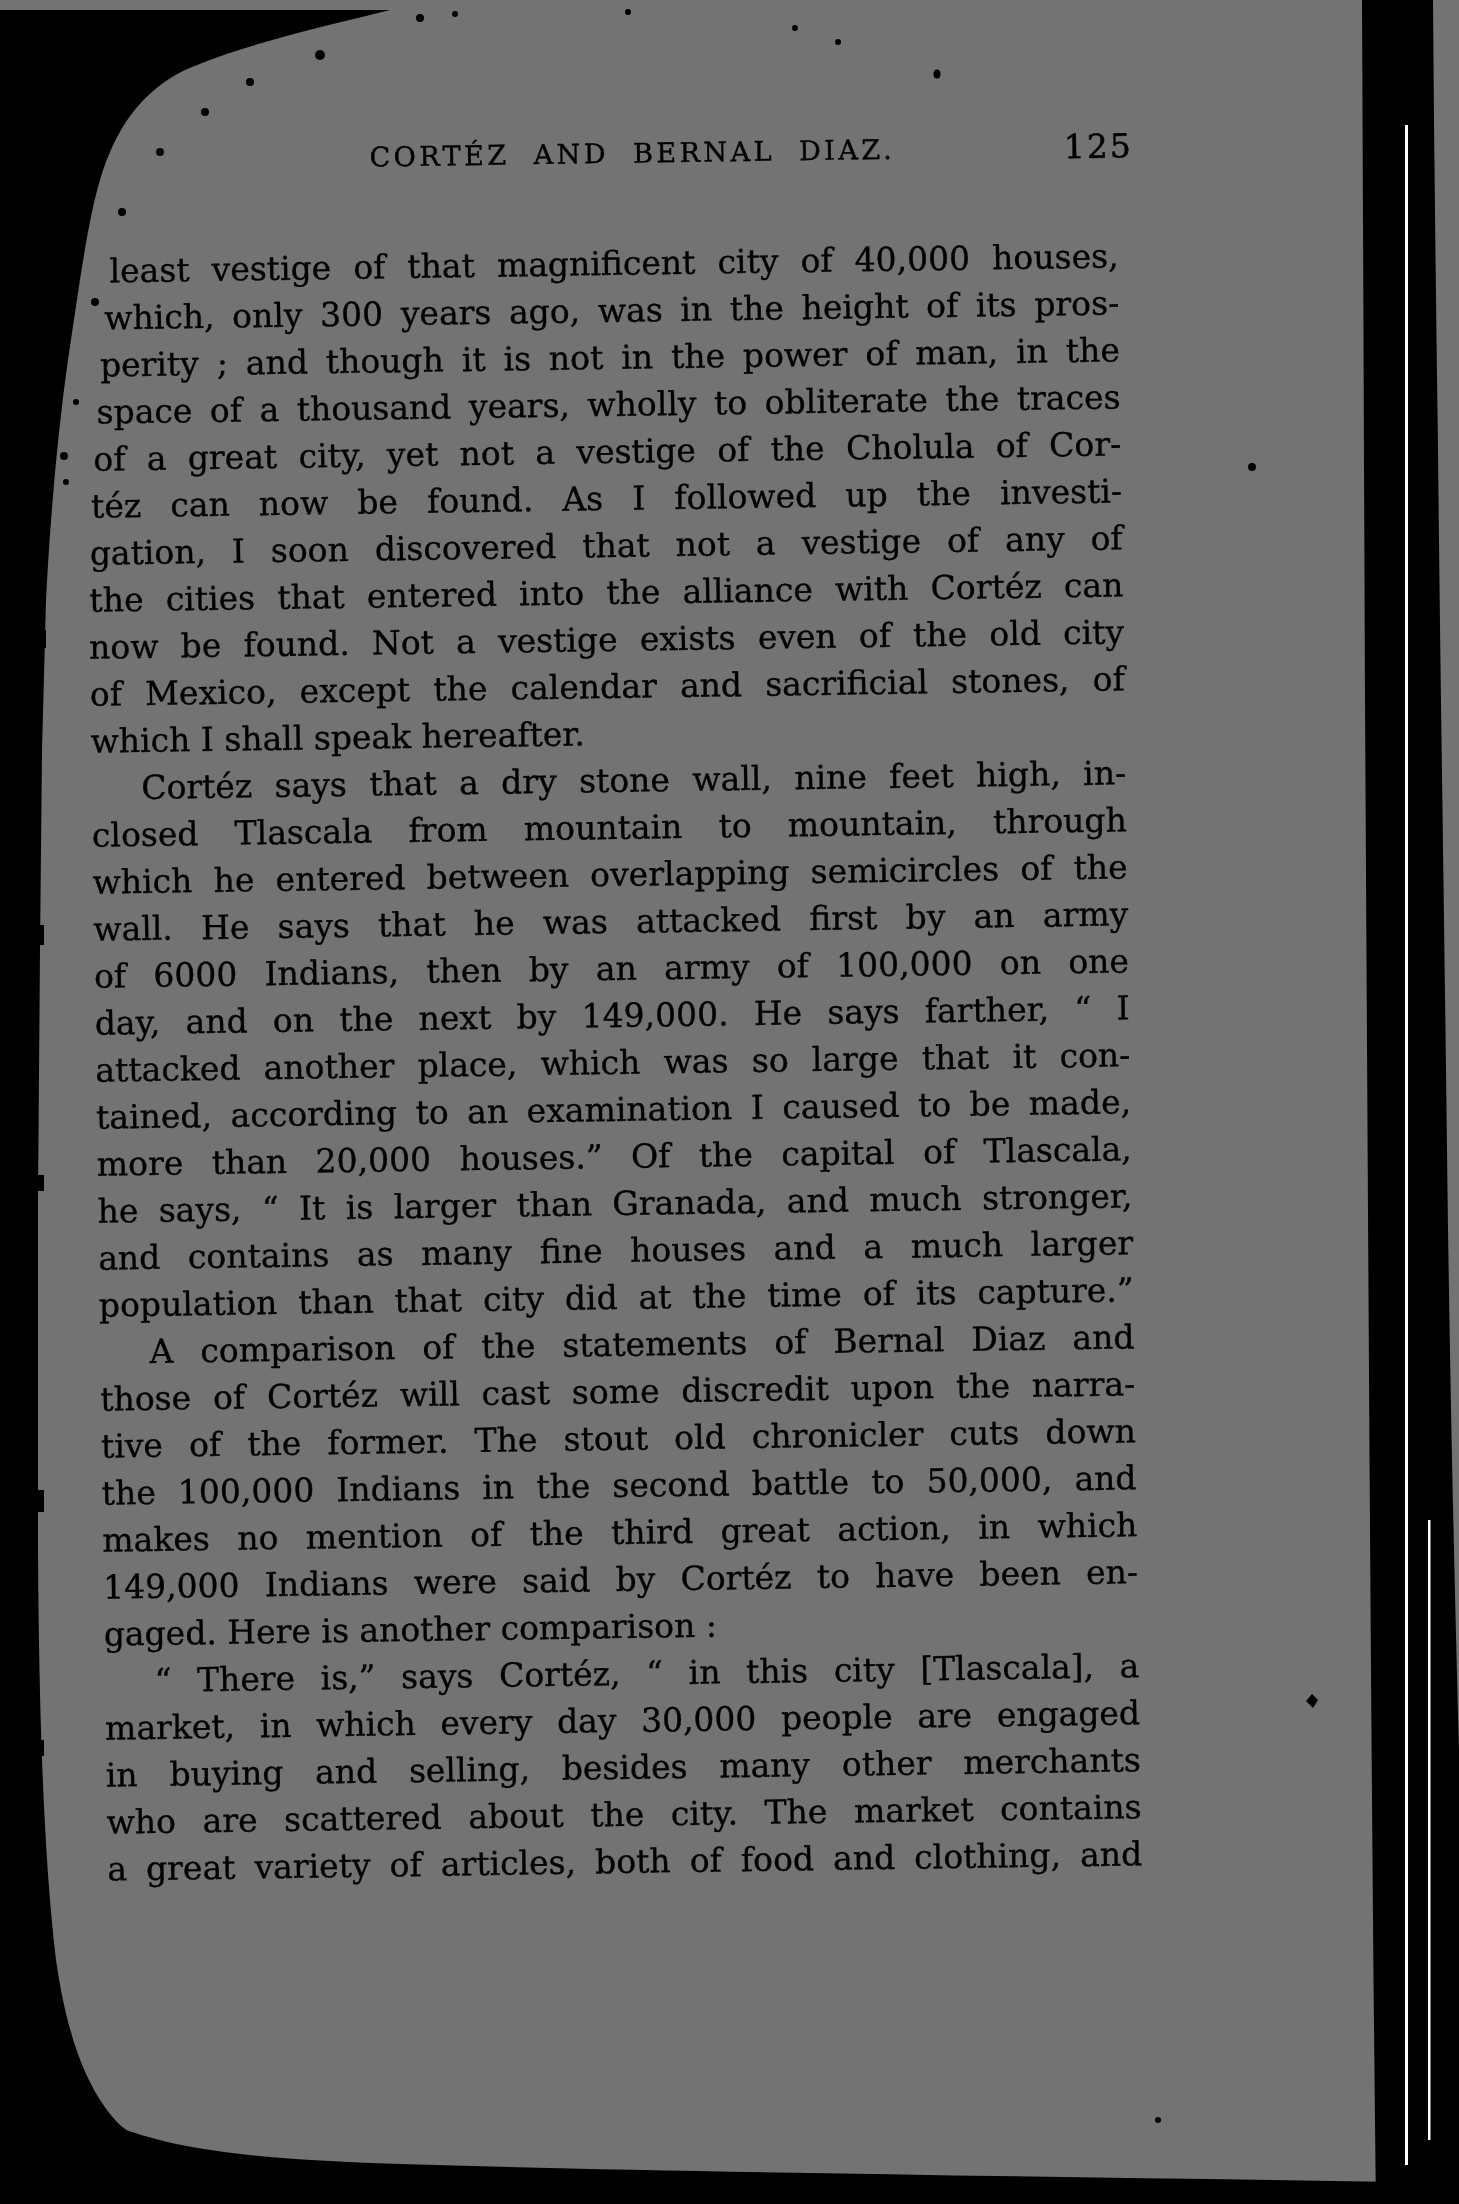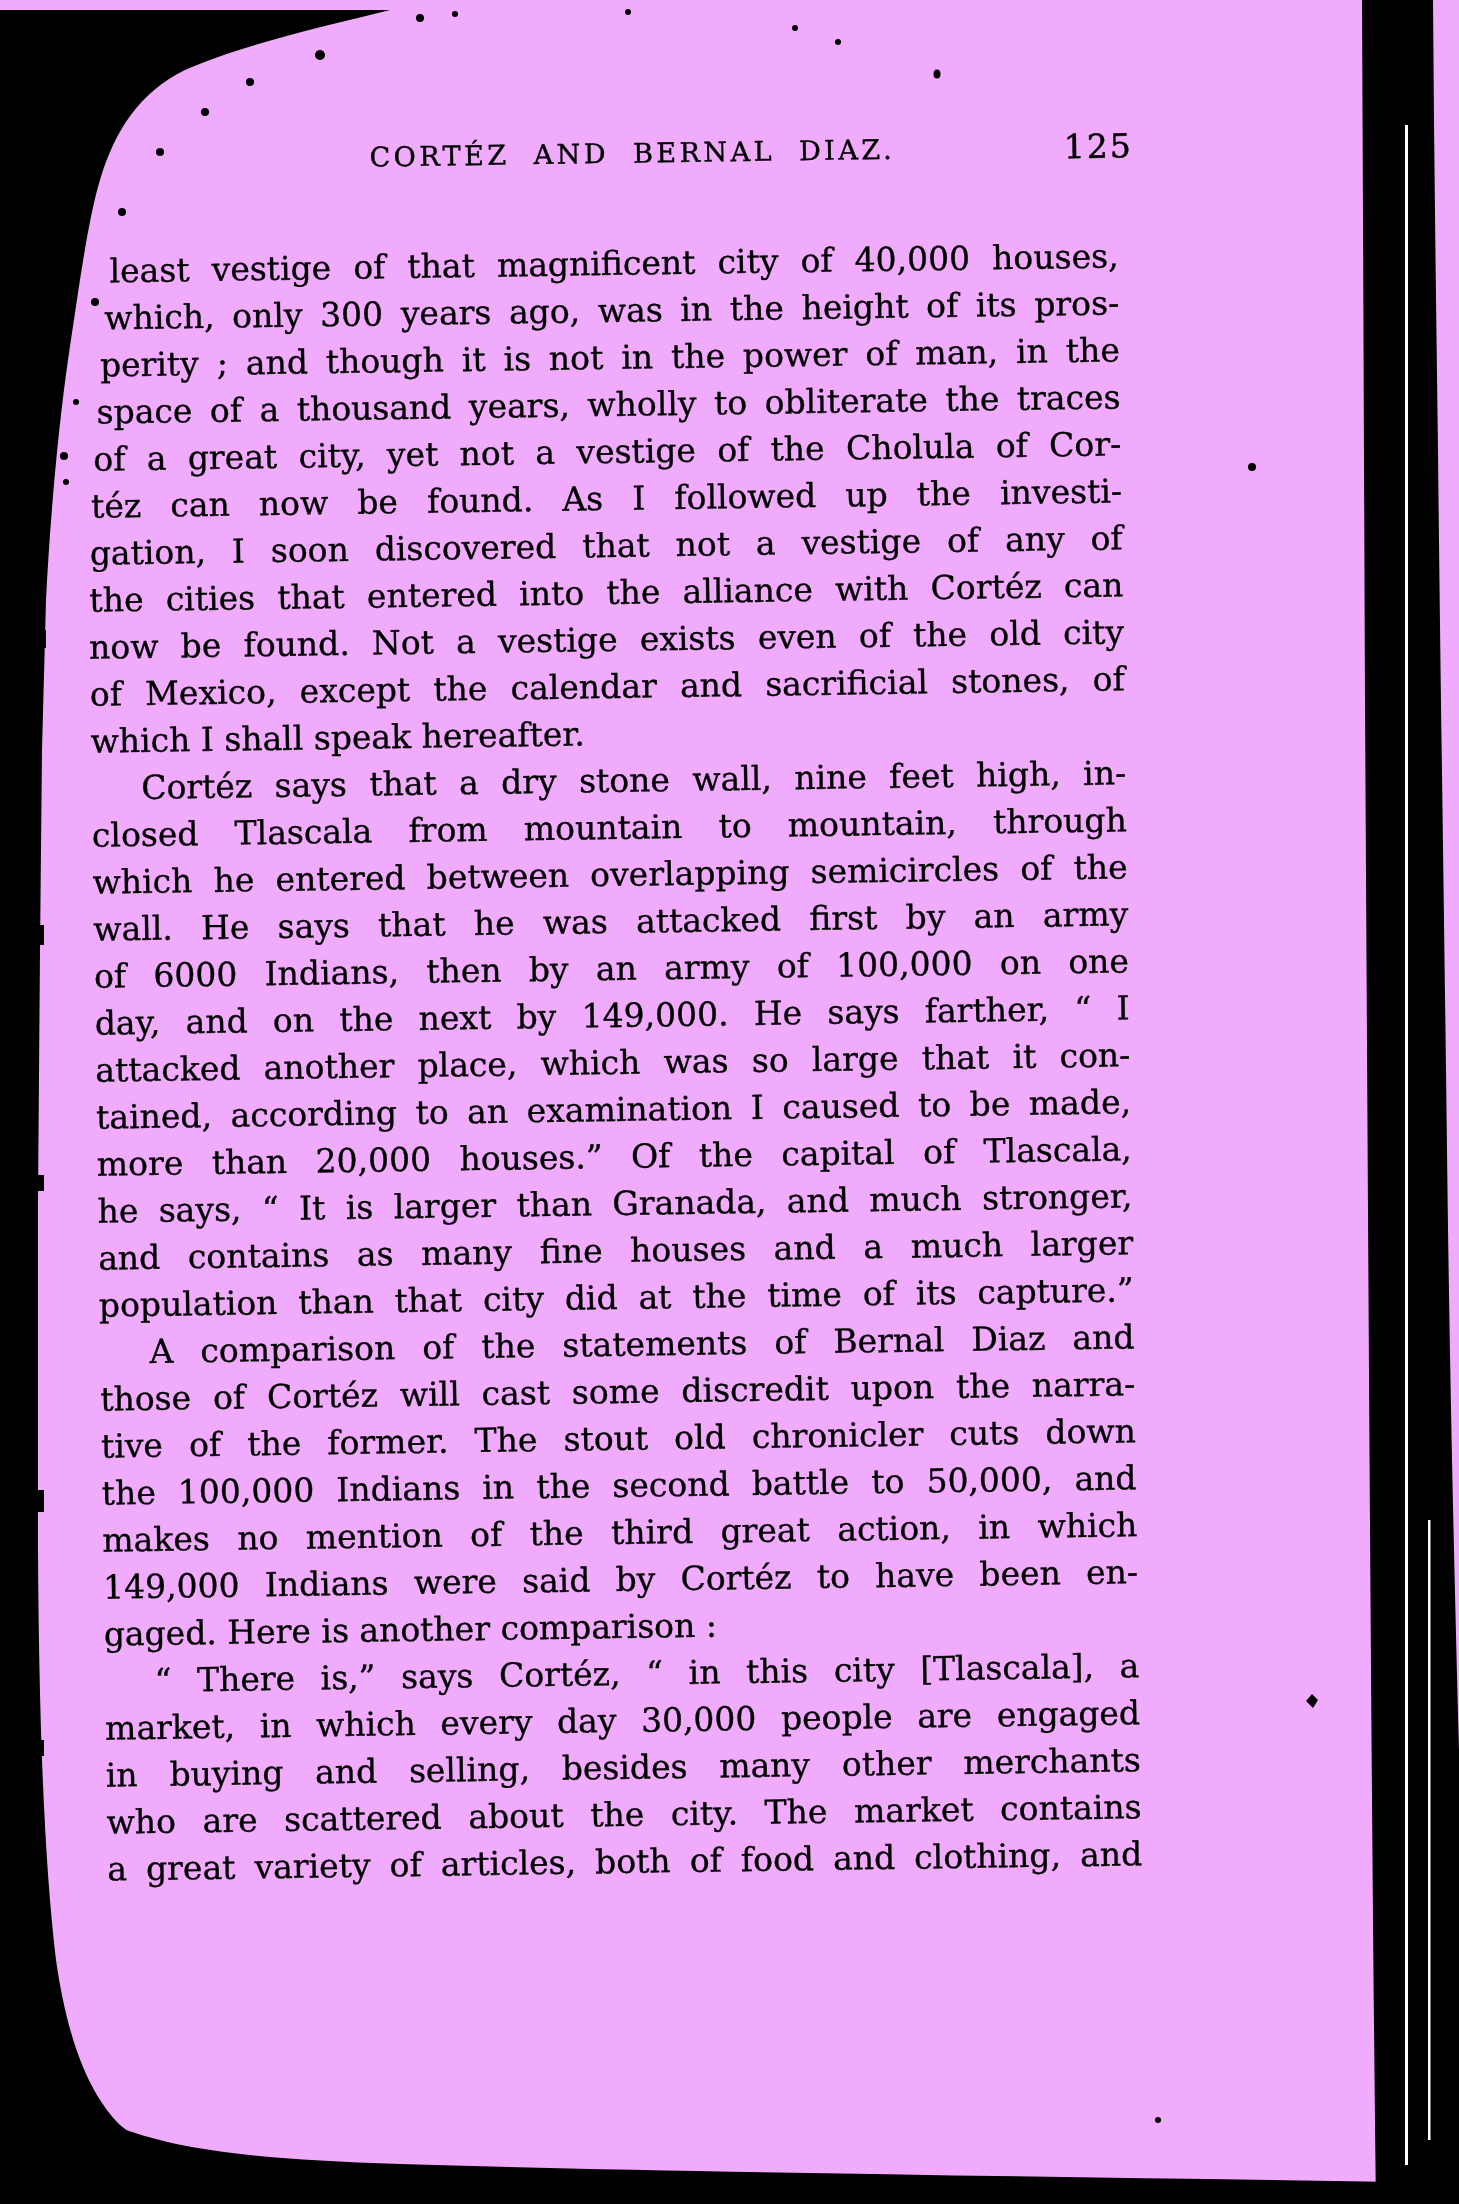--- a/index.html
+++ b/index.html
@@ -1,19 +1,19 @@
 <!DOCTYPE html>
 <html><head>
 <meta charset="utf-8">
 <style>
   html,body{margin:0;padding:0;background:#ffffff;}
   .page{
     position:relative;
     width:1459px;height:2204px;
-    background:#f0abfc;
+    background:#737373;
     overflow:hidden;
     font-family:"DejaVu Serif", serif;
     color:#000;
   }
   .scan-artifacts{position:absolute;left:0;top:0;width:1459px;height:2204px;pointer-events:none;}
   .content{
     position:absolute;left:95px;top:138px;width:1035px;
     transform:rotate(-0.85deg);
     transform-origin:520px 900px;
   }

